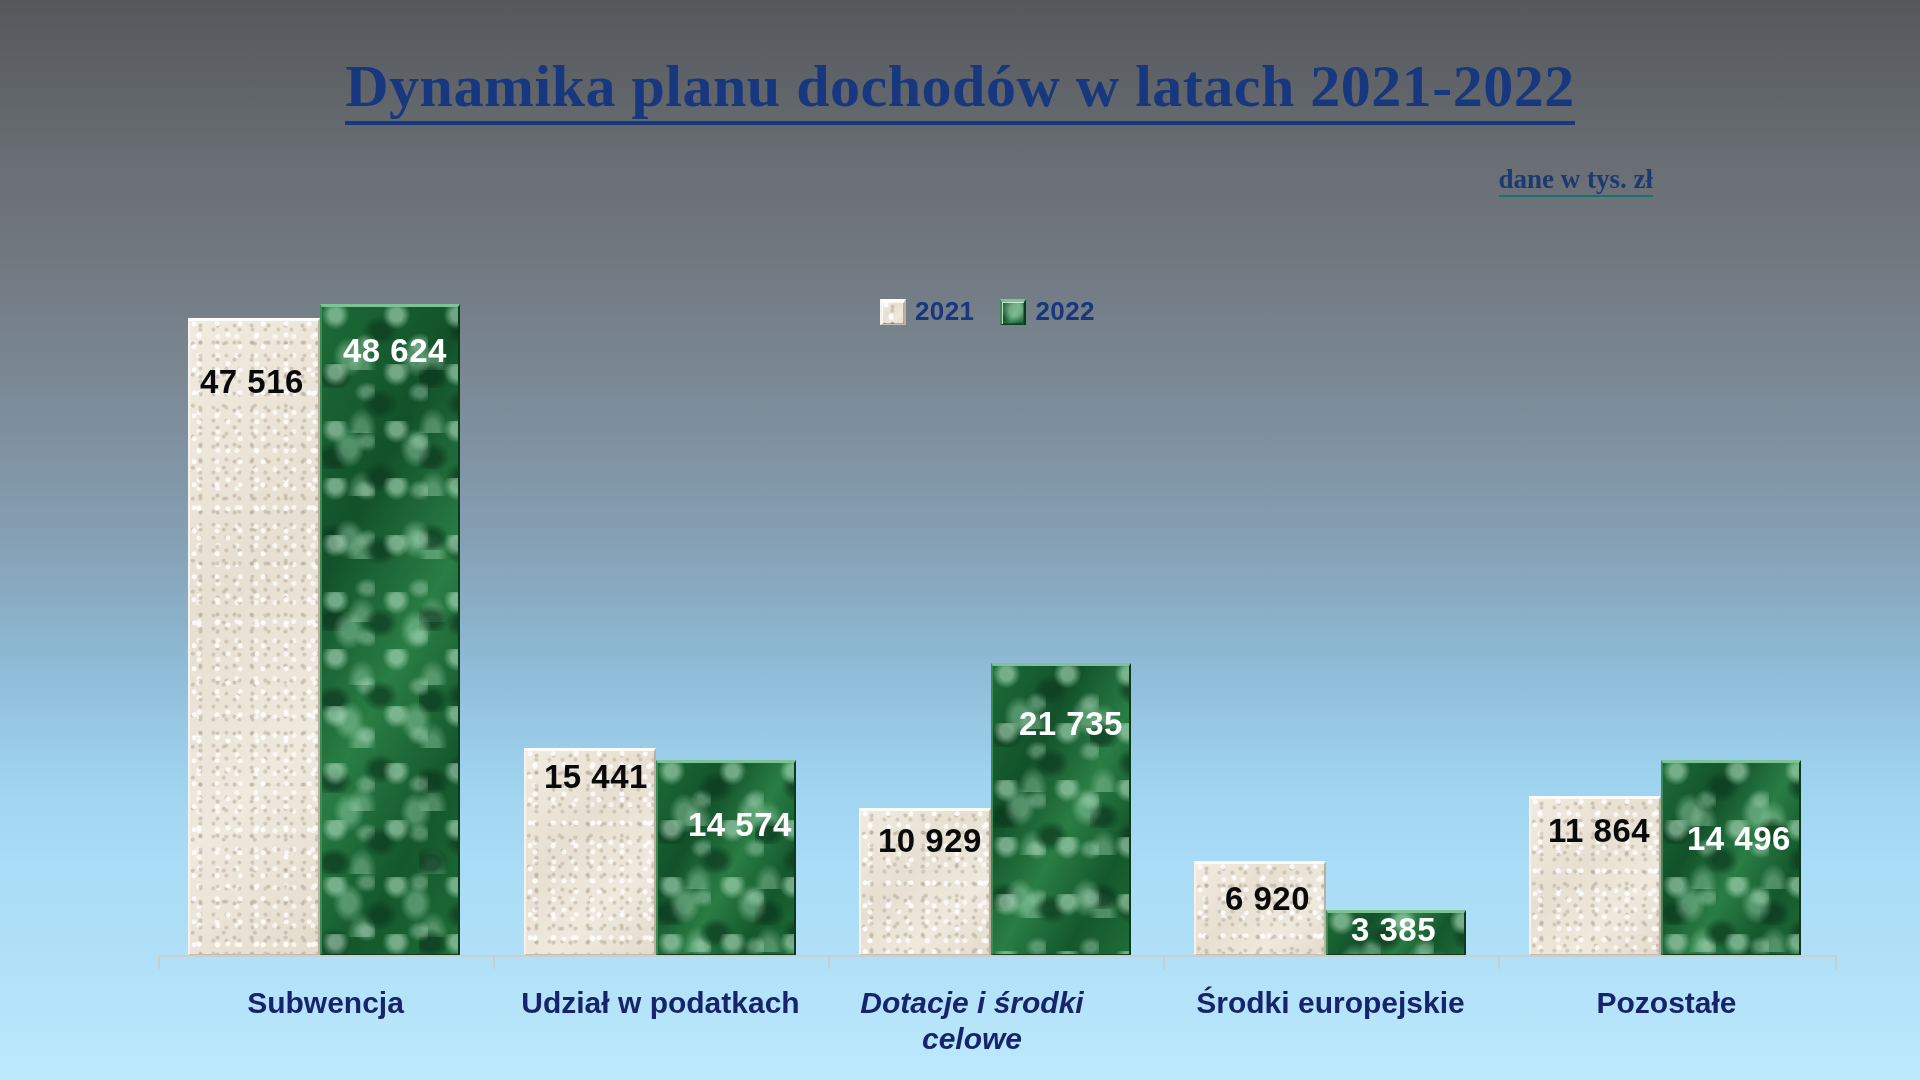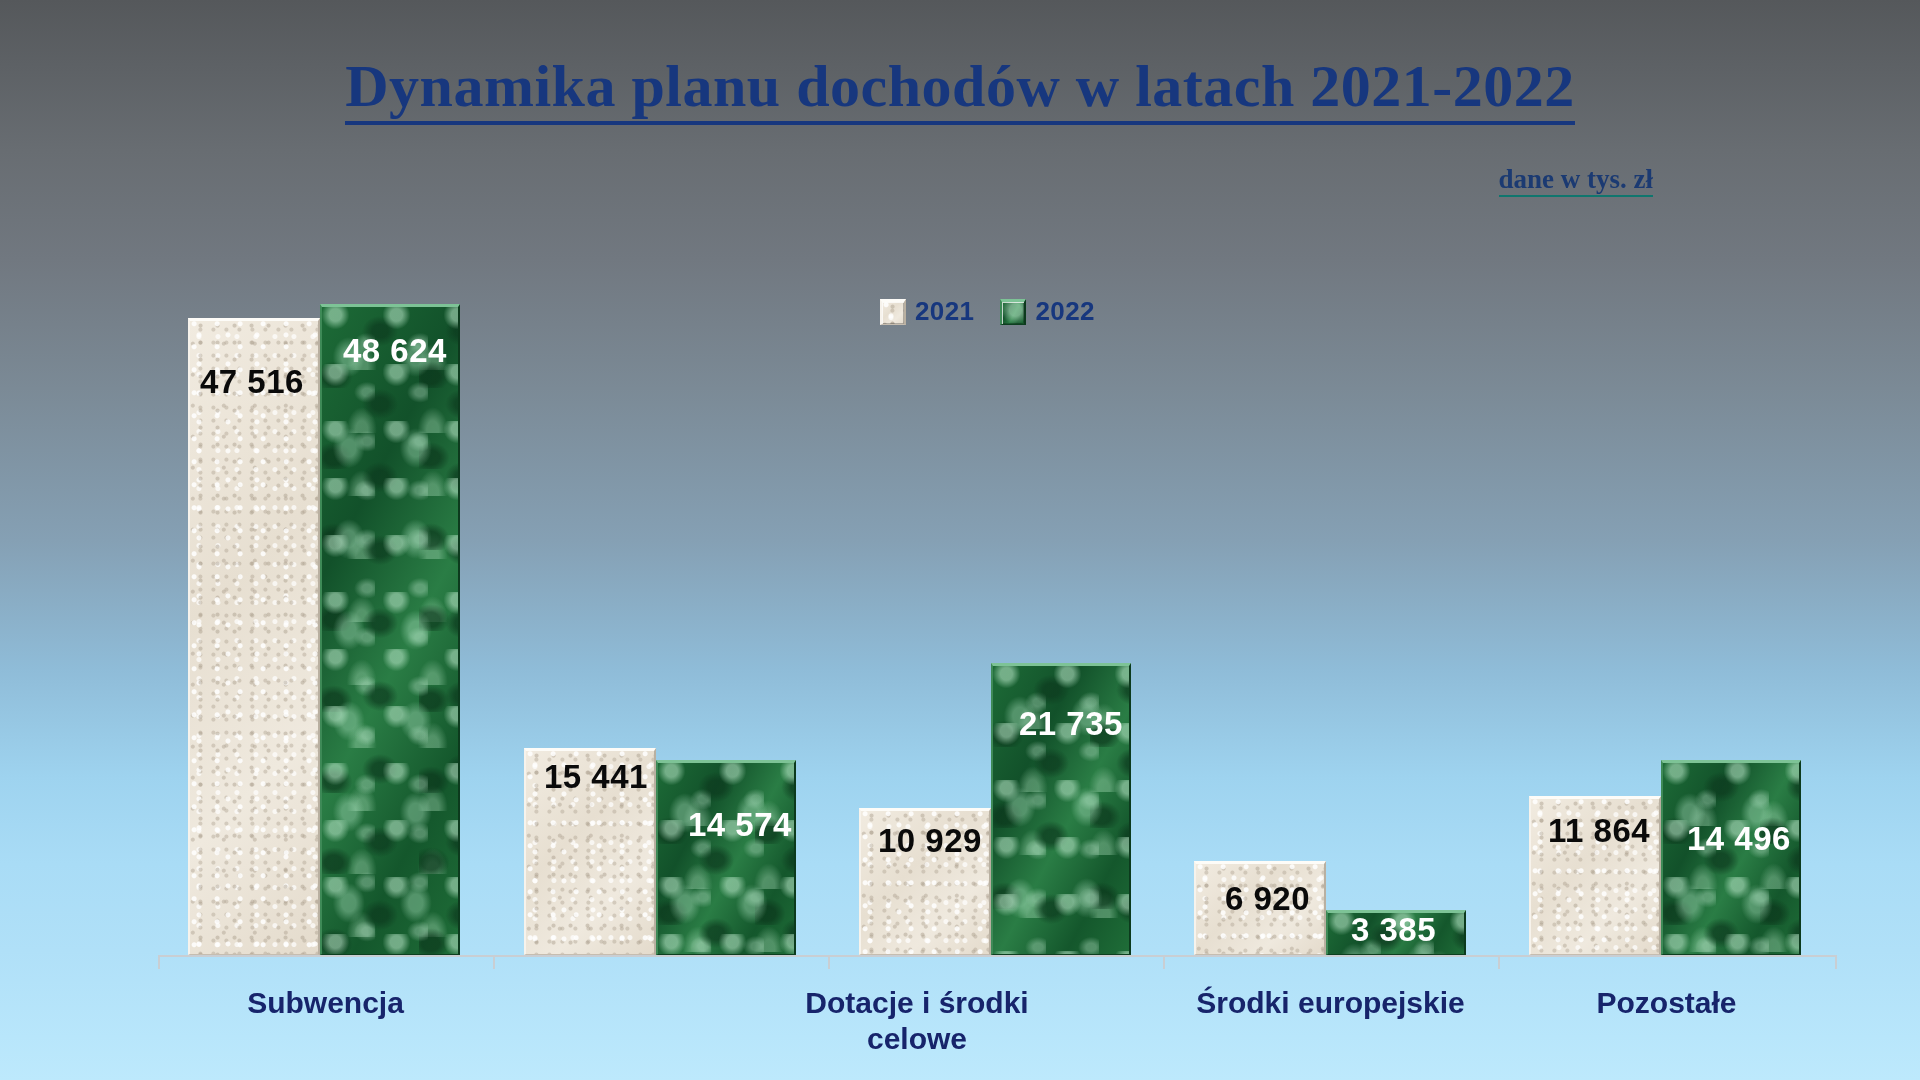--- a/index.html
+++ b/index.html
@@ -229,18 +229,19 @@
     <div class="bar-value val-2021" style="left:1225px; top:880px;">6 920</div>
     <div class="bar bar-2022" style="left:1326px; width:140px; top:910px; height:45px;"></div>
     <div class="bar-value val-2022" style="left:1351px; top:911px;">3 385</div>
 
     <div class="bar bar-2021" style="left:1529px; width:132px; top:796px; height:159px;"></div>
     <div class="bar-value val-2021" style="left:1548px; top:812px;">11 864</div>
     <div class="bar bar-2022" style="left:1661px; width:140px; top:760px; height:195px;"></div>
     <div class="bar-value val-2022" style="left:1687px; top:820px;">14 496</div>
 
     <div class="cat-label" style="left:158px; width:335px;">Subwencja</div>
-    <div class="cat-label" style="left:792px; width:250px;">Dotacje i środki celowe</div>
+    <div class="cat-label" style="left:493px; width:335px;">Udział w podatkach</div>
+    <div class="cat-label" style="left:847px; width:250px;font-style:italic;">Dotacje i środki celowe</div>
     <div class="cat-label" style="left:1498px; width:337px;">Pozostałe</div>
     <div class="cat-label" style="left:1163px; width:335px;">Środki europejskie</div>
   </div>
 
 </div>
 
 </body></html>

